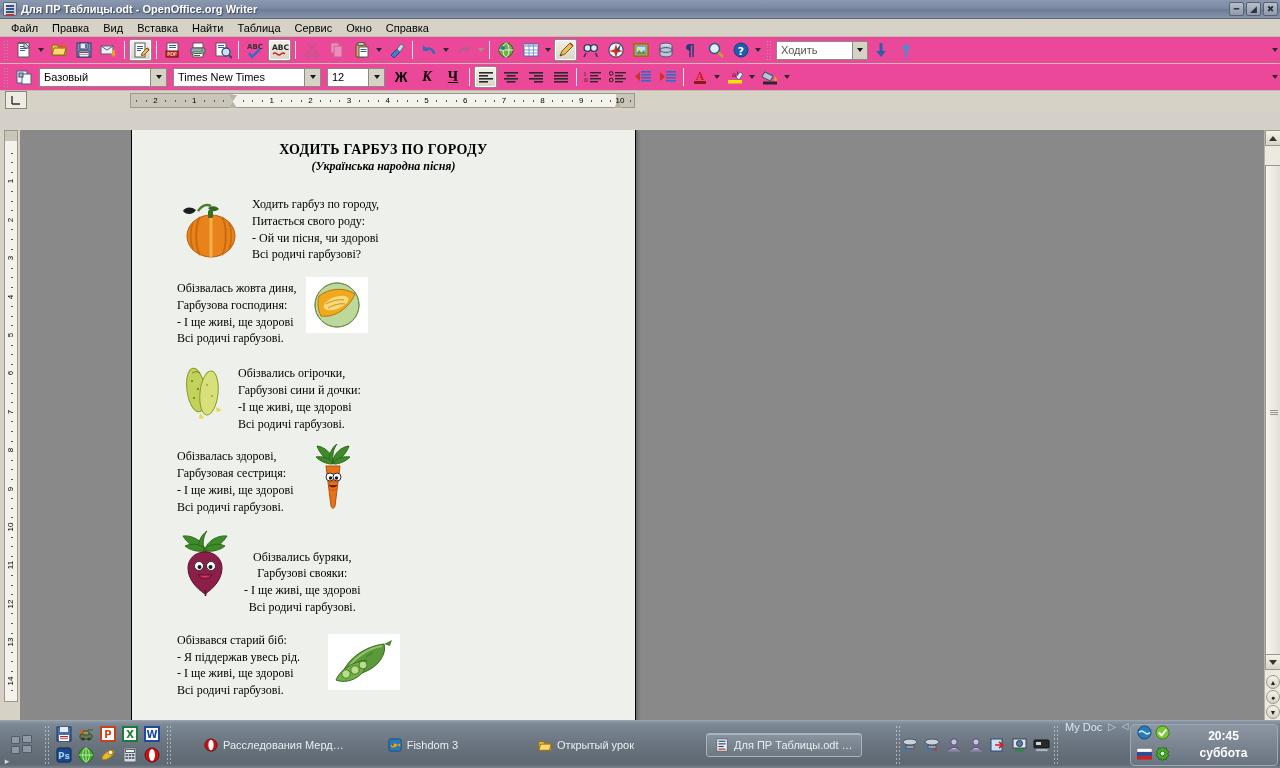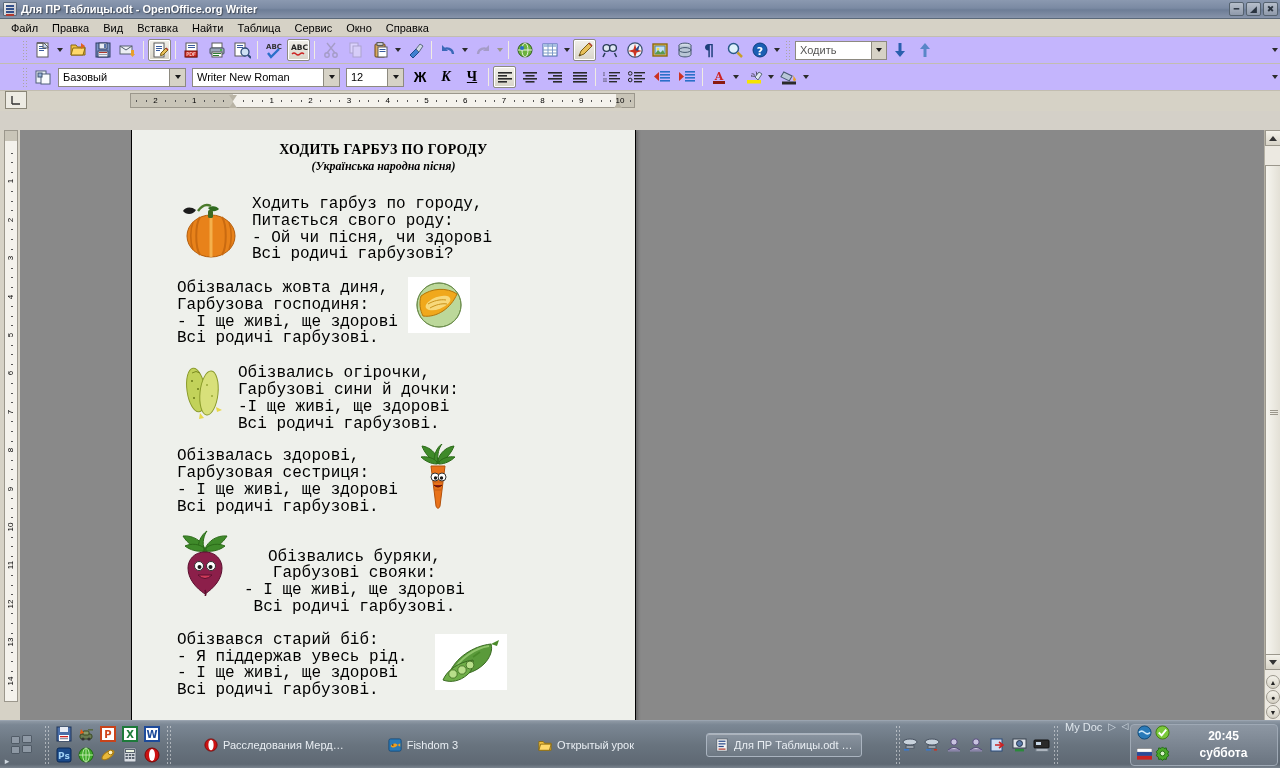--- a/index.html
+++ b/index.html
@@ -55,24 +55,24 @@
     padding-left: 4px;
     border-bottom: 1px solid #c2bdb0;
   }
   .menu-item {
     font-size: 11px; color: #000; padding: 1px 7px;
     white-space: nowrap; cursor: default;
   }
 
   
   .toolbar {
-    height: 27px; background: #c4b5fd;
+    height: 27px; background: #ec4899;
     display: flex; align-items: center;
     border-bottom: 1px solid #c2bdb0;
-    padding-left: 19px;
+    padding-left: 0;
   }
   .grip {
     width: 5px; height: 20px; margin: 0 3px; flex: 0 0 auto;
     background-image: radial-gradient(#a8a498 40%, transparent 41%);
     background-size: 3px 3px; opacity: .9;
   }
   .tb-btn {
     width: 23px; height: 22px; margin: 0 1px;
     display: flex; align-items: center; justify-content: center;
     border: 1px solid transparent; border-radius: 2px;
@@ -229,21 +229,21 @@
     color: #000; margin-top: 1px;
   }
 
   .verse {
     display: flex; align-items: flex-start;
     margin-top: 16px; min-height: 62px;
   }
   .verse.img-left { justify-content: flex-start; }
   .verse.img-right { justify-content: flex-start; }
   .verse-lines {
-    font-family: Liberation Mono, monospace; font-size: 16px;
+    font-family: Liberation Serif, serif; font-size: 12px;
     color: #000; line-height: 16.8px; white-space: nowrap;
   }
   .verse-art { flex: 0 0 auto; }
 
   .v1 { margin-top: 22px; }
   .v1 .verse-art { margin-left: 4px; margin-right: 6px; margin-top: 2px; }
   .v2 .verse-lines { margin-left: 5px; }
   .v2 .verse-art { margin-left: 10px; margin-top: -3px; }
   .v3 .verse-art { margin-left: 4px; margin-right: 6px; }
   .v3 .verse-lines { margin-top: 2px; }
@@ -636,21 +636,21 @@
         <rect x="7" y="6" width="9" height="10" fill="#fafbfd" stroke="#50607a"></rect>
         <rect x="4" y="5" width="4" height="4" fill="#9ab4d8" stroke="#3a5070"></rect>
       </svg>
   </div>
 
   <div class="combo style">
     <div class="c-text">Базовый</div>
     <div class="c-arrow"></div>
   </div>
   <div class="combo font">
-    <div class="c-text">Writer New Roman</div>
+    <div class="c-text">Times New Times</div>
     <div class="c-arrow"></div>
   </div>
   <div class="combo size">
     <div class="c-text">12</div>
     <div class="c-arrow"></div>
   </div>
 
   <div class="fmt-char b">Ж</div>
   <div class="fmt-char i">К</div>
   <div class="fmt-char u">Ч</div>

